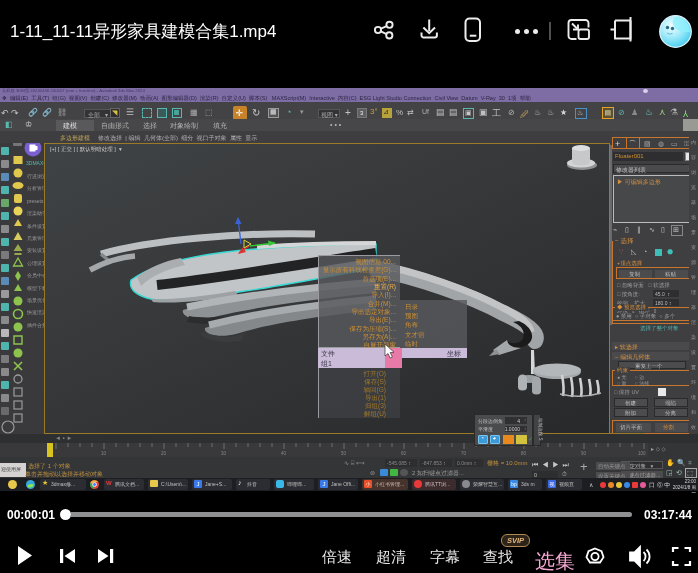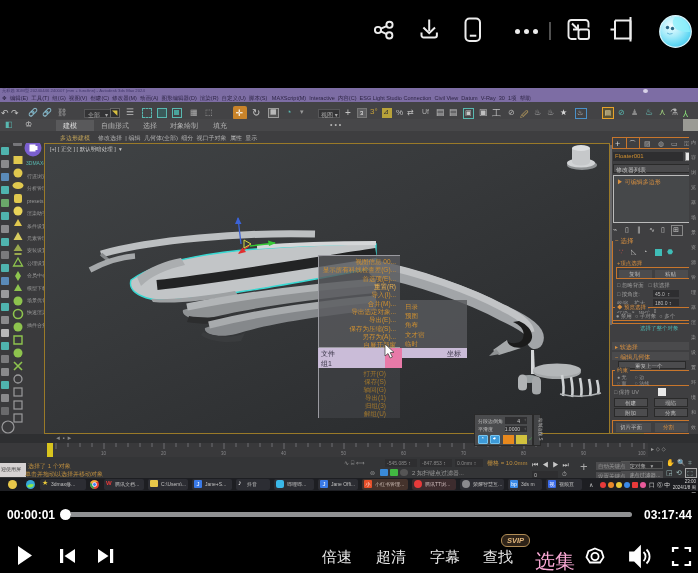--- a/index.html
+++ b/index.html
@@ -5,20 +5,21 @@
   * { margin:0; padding:0; box-sizing:border-box; }
   html,body { width:698px; height:573px; background:#000; overflow:hidden;
     font-family:"Liberation Sans", sans-serif; }
   .abs { position:absolute; }
   #stage { position:relative; width:698px; height:573px; background:#000; }
 </style>
 </head>
 <body>
 <div id="stage">
 
+  <div class="abs" style="left:10px; top:20px; font-size:17px; color:#fff;">1-11_11-11异形家具建模合集1.mp4</div>
   <svg class="abs" style="left:366px; top:14px;" width="332" height="36" viewBox="0 0 332 36">
 
     <g stroke="#ececec" stroke-width="1.9" fill="none">
       <circle cx="12" cy="16" r="3.1"></circle>
       <circle cx="23.5" cy="10.8" r="3.1"></circle>
       <circle cx="23.3" cy="21.4" r="3.1"></circle>
       <line x1="14.9" y1="14.7" x2="20.7" y2="12.1"></line>
       <line x1="14.9" y1="17.4" x2="20.5" y2="20.2"></line>
     </g>
 

